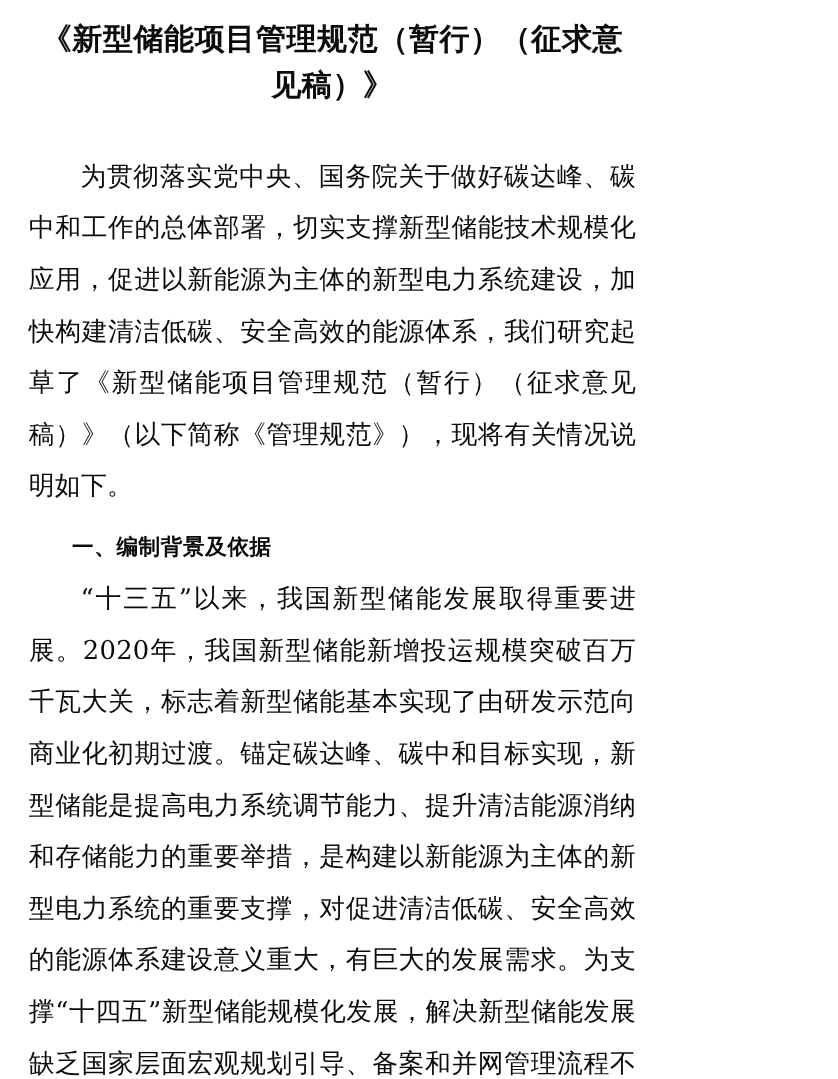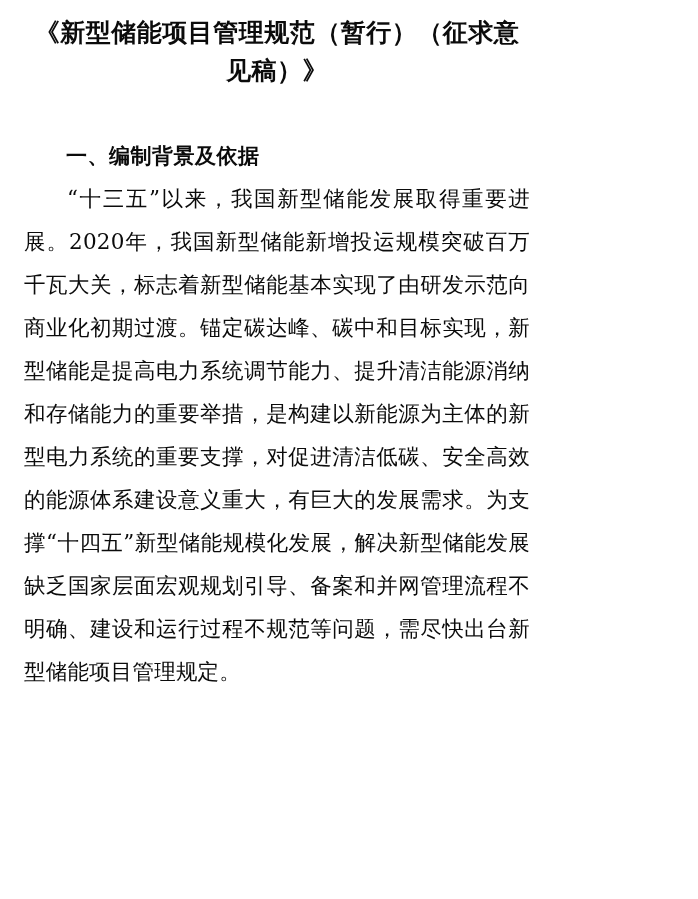--- a/index.html
+++ b/index.html
@@ -38,40 +38,41 @@
   p.para {
     margin: 0 0 0 0;
     font-size: 21.5px;
     line-height: 43px;
     text-align: justify;
     text-justify: inter-ideograph;
     text-indent: 2em;
     letter-spacing: 0.2px;
   }
   h2.section-heading {
-    font-size: 21px;
+    font-size: 18px;
     font-weight: bold;
     line-height: 43px;
     margin: 0;
     text-indent: 2em;
     letter-spacing: 0.5px;
   }
   .spacer-sm { height: 8px; }
 </style>
 </head>
 <body>
 
 <div class="page">
 
   <div class="doc-title">
     <span>《新型储能项目管理规范（暂行）（征求意见稿）》</span>
   </div>
 
   <div class="body-block">
 
+    <p class="para">为贯彻落实党中央、国务院关于做好碳达峰、碳中和工作的总体部署，切实支撑新型储能技术规模化应用，促进以新能源为主体的新型电力系统建设，加快构建清洁低碳、安全高效的能源体系，我们研究起草了《新型储能项目管理规范（暂行）（征求意见稿）》（以下简称《管理规范》），现将有关情况说明如下。</p>
 
     <div class="spacer-sm"></div>
 
     <h2 class="section-heading">一、编制背景及依据</h2>
 
     <p class="para">“十三五”以来，我国新型储能发展取得重要进展。2020年，我国新型储能新增投运规模突破百万千瓦大关，标志着新型储能基本实现了由研发示范向商业化初期过渡。锚定碳达峰、碳中和目标实现，新型储能是提高电力系统调节能力、提升清洁能源消纳和存储能力的重要举措，是构建以新能源为主体的新型电力系统的重要支撑，对促进清洁低碳、安全高效的能源体系建设意义重大，有巨大的发展需求。为支撑“十四五”新型储能规模化发展，解决新型储能发展缺乏国家层面宏观规划引导、备案和并网管理流程不明确、建设和运行过程不规范等问题，需尽快出台新型储能项目管理规定。</p>
 
   </div>
 
 </div>

